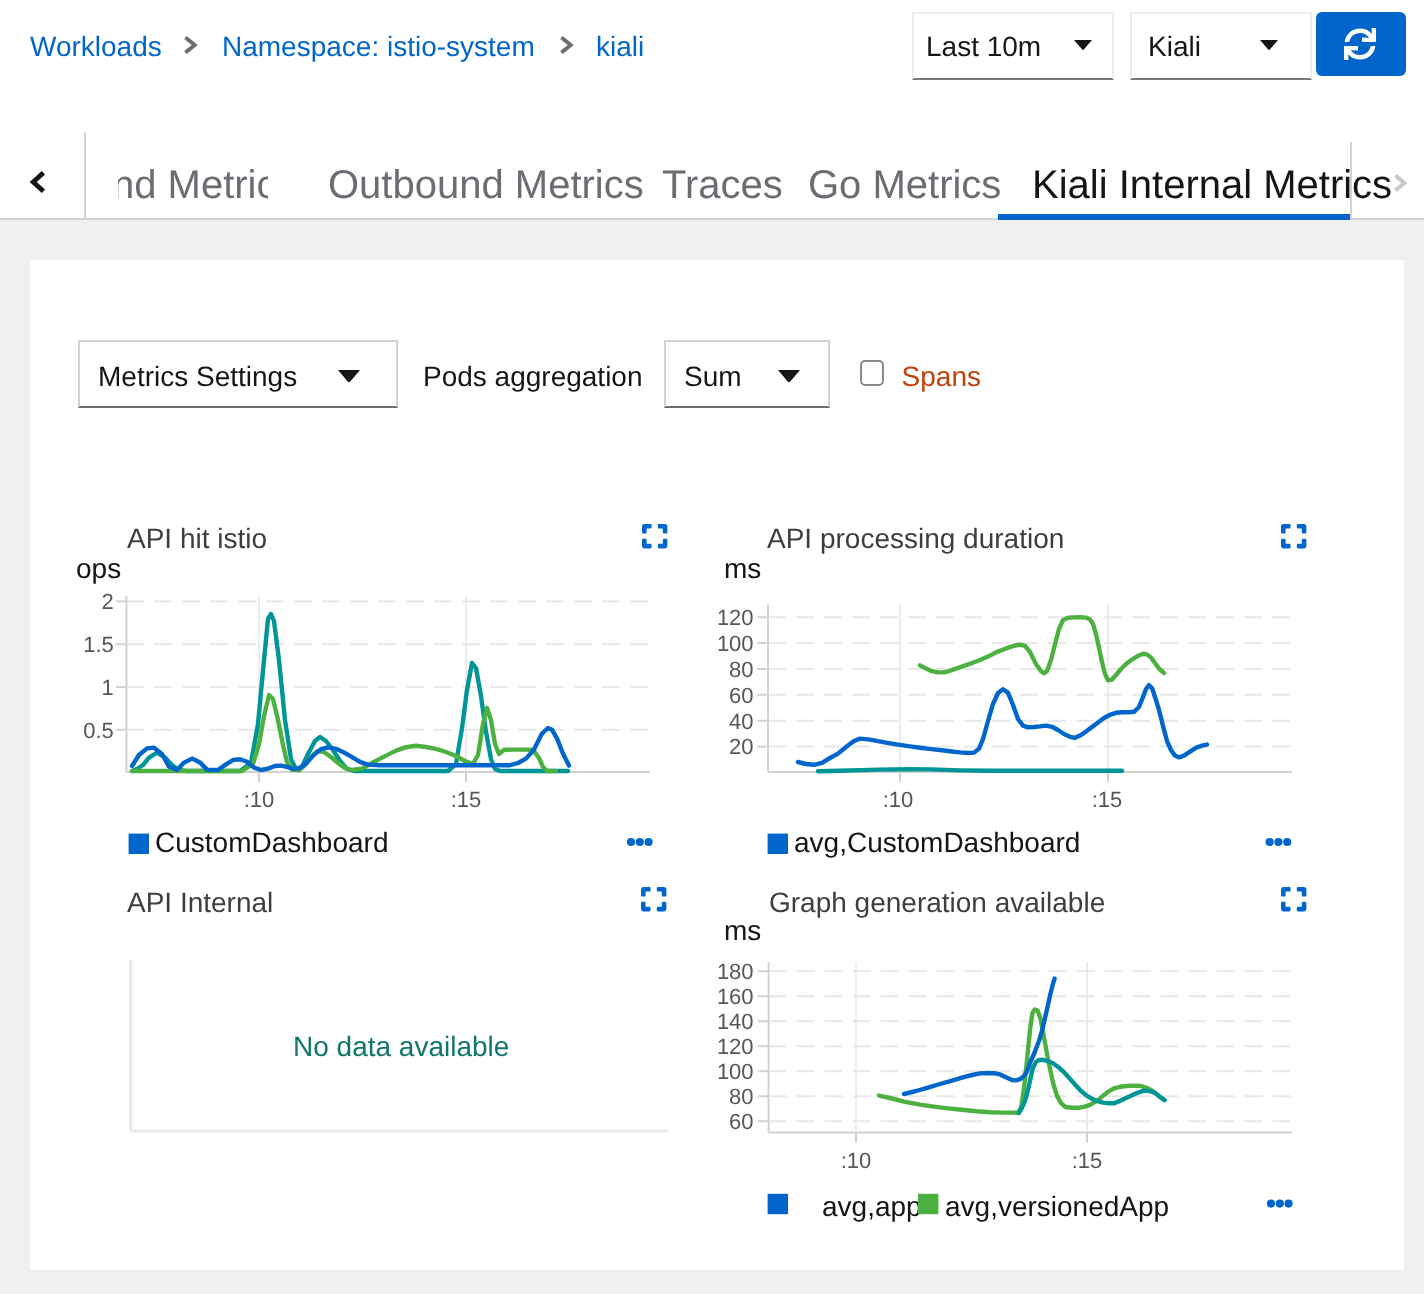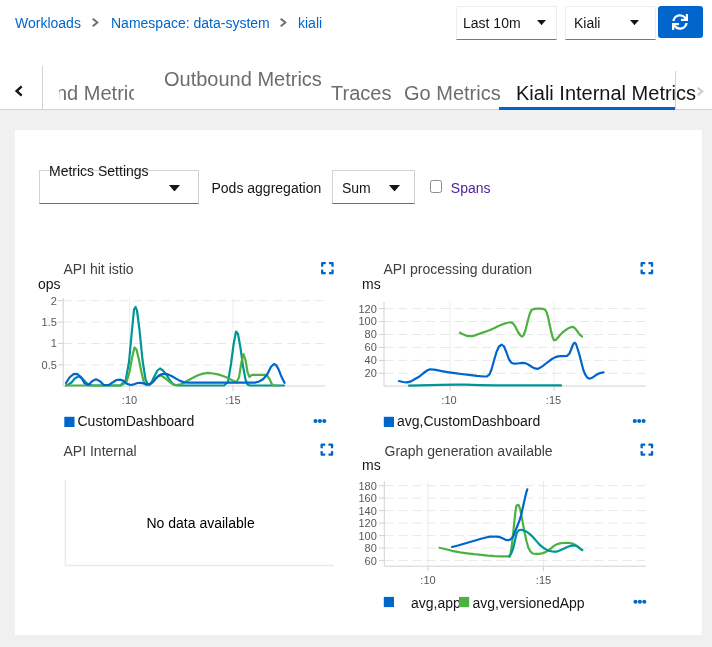--- a/index.html
+++ b/index.html
@@ -16,21 +16,21 @@
   .legtxt{font-size:14px;color:#151515;white-space:nowrap}
 </style>
 </head>
 <body>
 
 <div class="abs" style="left:0;top:0;width:712px;height:65px;background:#fff"></div>
 <div class="abs ctext" style="left:15px;top:15px;font-size:14px"><span class="link">Workloads</span></div>
 <svg class="abs" style="left:90.5px;top:17.5px" width="8" height="9" viewBox="0 0 8 9">
     <path d="M1.7 0.7 L6.4 4.5 L1.7 8.3" stroke="#6a6e73" stroke-width="1.9" fill="none"></path>
   </svg>
-<div class="abs ctext" style="left:111px;top:15px"><span class="link">Namespace: data‑system</span></div>
+<div class="abs ctext" style="left:111px;top:15px"><span class="link">Namespace: istio‑system</span></div>
 <svg class="abs" style="left:278.5px;top:17.5px" width="8" height="9" viewBox="0 0 8 9">
     <path d="M1.7 0.7 L6.4 4.5 L1.7 8.3" stroke="#6a6e73" stroke-width="1.9" fill="none"></path>
   </svg>
 <div class="abs ctext" style="left:298px;top:15px"><span class="link">kiali</span></div>
 
 <div class="topbox" style="left:456px;top:5.5px;width:99px;height:32px"></div>
 <div class="abs ctext" style="left:463px;top:15px">Last 10m</div>
 <svg class="abs" style="left:537.3px;top:19.7px" width="9" height="5.2" viewBox="0 0 9 5.2">
     <path d="M0 0 H9 L4.5 5.2 Z" fill="#151515"></path>
   </svg>
@@ -49,58 +49,58 @@
 <div class="abs" style="left:0;top:65px;width:712px;height:44px;background:#fff;border-bottom:1px solid #d2d2d2"></div>
 
 <div class="abs" style="left:42px;top:66px;width:1px;height:44px;background:#d2d2d2"></div>
 <svg class="abs" style="left:14px;top:85px" width="10" height="12" viewBox="0 0 10 12">
     <path d="M7.7 1.4 L2.6 6 L7.7 10.6" stroke="#151515" stroke-width="2.4" fill="none"></path>
   </svg>
 
 <div class="abs" style="left:59px;top:82px;width:75px;height:18px;overflow:hidden">
   <div class="tabtxt" style="position:absolute;left:-3px;top:0">nd Metrics</div>
 </div>
-<div class="abs tabtxt" style="left:164px;top:68px">Outbound Metrics</div>
+<div class="abs tabtxt" style="left:164px;top:82px">Outbound Metrics</div>
 <div class="abs tabtxt" style="left:331px;top:82px">Traces</div>
 <div class="abs tabtxt" style="left:404px;top:82px">Go Metrics</div>
 <div class="abs tabtxt" style="left:516px;top:82px;color:#151515">Kiali Internal Metrics</div>
 <div class="abs" style="left:498.5px;top:107px;width:177px;height:3px;background:#0066cc"></div>
 <div class="abs" style="left:675px;top:71px;width:1px;height:39px;background:#d2d2d2"></div>
 <svg class="abs" style="left:695.5px;top:86.5px" width="8" height="9" viewBox="0 0 8 9">
     <path d="M1.7 0.8 L6.2 4.5 L1.7 8.2" stroke="#c9c9c9" stroke-width="2" fill="none"></path>
   </svg>
 
 <div class="abs" style="left:0;top:110px;width:712px;height:537px;background:#f0f0f0"></div>
 
 <div class="abs" style="left:15px;top:130px;width:687px;height:505px;background:#fff"></div>
 
 <div class="selbox" style="left:39px;top:170px;width:158px;height:32px"></div>
-<div class="abs ctext" style="left:49px;top:163px">Metrics Settings</div>
+<div class="abs ctext" style="left:49px;top:180px">Metrics Settings</div>
 <svg class="abs" style="left:169px;top:184.5px" width="11" height="6.5" viewBox="0 0 11 6.5">
     <path d="M0 0 H11 L5.5 6.5 Z" fill="#151515"></path>
   </svg>
 <div class="abs" style="left:211.5px;top:179.5px;font-size:14px;color:#151515">Pods aggregation</div>
 <div class="selbox" style="left:332px;top:170px;width:81px;height:32px"></div>
 <div class="abs ctext" style="left:342px;top:179.5px">Sum</div>
 <svg class="abs" style="left:389px;top:184.5px" width="11" height="6.5" viewBox="0 0 11 6.5">
     <path d="M0 0 H11 L5.5 6.5 Z" fill="#151515"></path>
   </svg>
 <div class="abs" style="left:429.8px;top:180.2px;width:10.5px;height:10.5px;background:#fff;border:1px solid #8a8d90;border-radius:2.5px"></div>
-<div class="abs" style="left:450.8px;top:180px;font-size:14px;color:#4c1d95">Spans</div>
+<div class="abs" style="left:450.8px;top:180px;font-size:14px;color:#c2410c">Spans</div>
 
 <div class="abs title" style="left:63.5px;top:260.5px">API hit istio</div>
 <div class="abs title" style="left:383.5px;top:260.5px">API processing duration</div>
 <div class="abs title" style="left:63.5px;top:442.5px">API Internal</div>
 <div class="abs title" style="left:384.5px;top:442.5px">Graph generation available</div>
 
 <div class="abs ctext" style="left:38px;top:276px">ops</div>
 <div class="abs ctext" style="left:362px;top:276px">ms</div>
 <div class="abs ctext" style="left:362px;top:457px">ms</div>
 
-<div class="abs" style="left:146.5px;top:514.5px;font-size:14px;color:#000000">No data available</div>
+<div class="abs" style="left:146.5px;top:514.5px;font-size:14px;color:#0f766e">No data available</div>
 
 <div class="abs legtxt" style="left:77.5px;top:413px">CustomDashboard</div>
 <div class="abs legtxt" style="left:397px;top:413px">avg,CustomDashboard</div>
 <div class="abs legtxt" style="left:411px;top:594.5px">avg,app</div>
 <div class="abs legtxt" style="left:472.5px;top:594.5px">avg,versionedApp</div>
 
 <svg class="abs" style="left:0;top:0" width="712" height="647" viewBox="0 0 712 647" fill="none">
 <defs>
   <g id="xp" fill="#0066cc">
         <path d="M0 4.2V1.3C0 .6.5 0 1.2 0h3c.3 0 .6.3.6.6v1.1c0 .3-.3.6-.6.6H2.3v1.9c0 .3-.3.6-.6.6H.6C.3 4.8 0 4.5 0 4.2zM7.9 .6v1.1c0 .3.3.6.6.6h1.9v1.9c0 .3.3.6.6.6h1.1c.3 0 .6-.3.6-.6V1.3c0-.7-.5-1.3-1.2-1.3h-3C8.2 0 7.9.3 7.9.6zM12.7 8v2.9c0 .7-.5 1.3-1.2 1.3h-3c-.3 0-.6-.3-.6-.6v-1.1c0-.3.3-.6.6-.6h1.9V8c0-.3.3-.6.6-.6h1.1c.3 0 .6.3.6.6zM4.8 11.6v-1.1c0-.3-.3-.6-.6-.6H2.3V8c0-.3-.3-.6-.6-.6H.6c-.3 0-.6.3-.6.6v2.9c0 .7.5 1.3 1.2 1.3h3c.3 0 .6-.3.6-.7z"></path>

